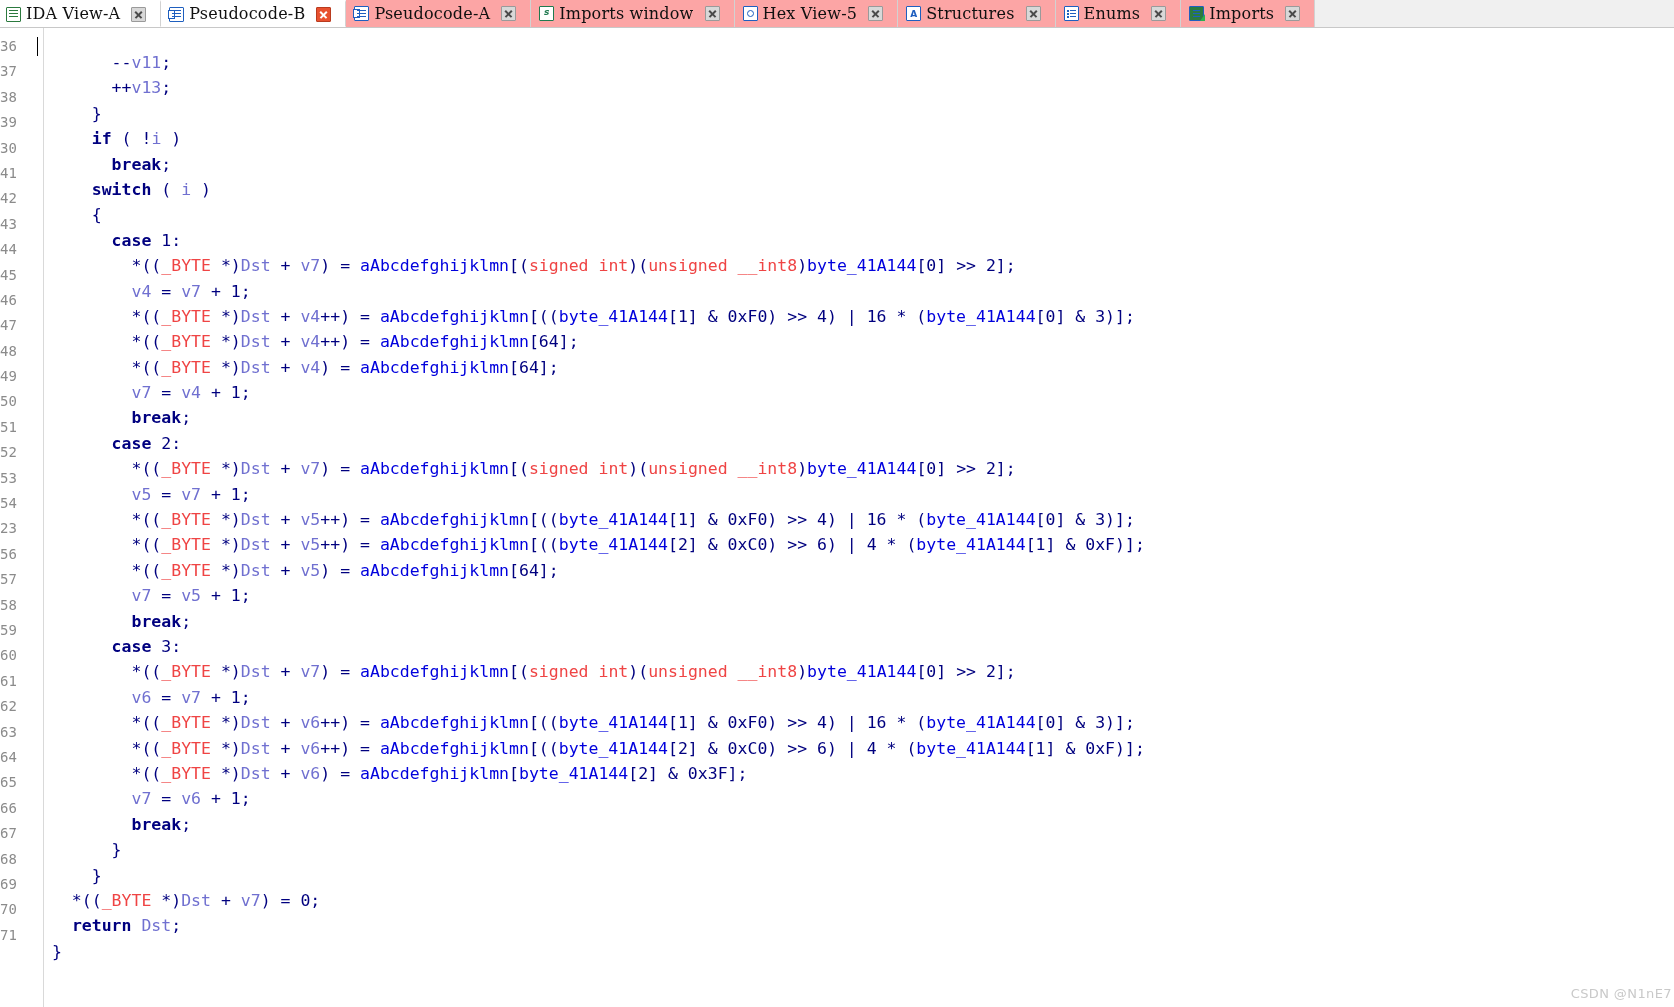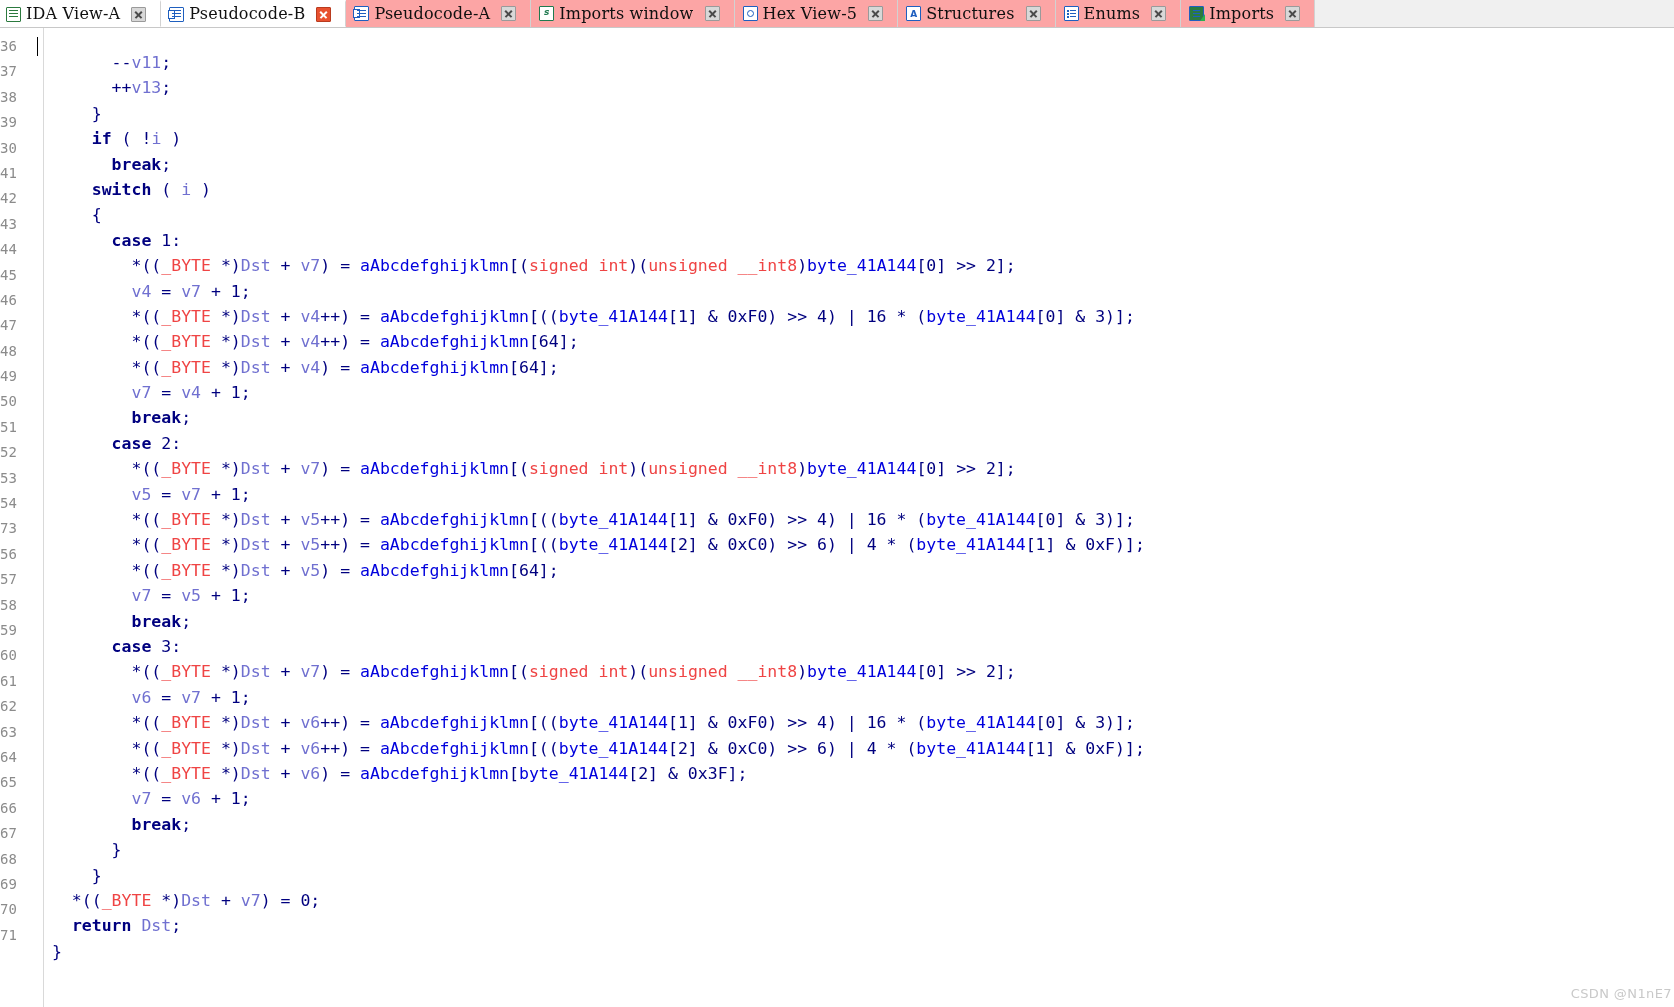--- a/index.html
+++ b/index.html
@@ -338,21 +338,21 @@
       <div class="ln">45</div>
       <div class="ln">46</div>
       <div class="ln">47</div>
       <div class="ln">48</div>
       <div class="ln">49</div>
       <div class="ln">50</div>
       <div class="ln">51</div>
       <div class="ln">52</div>
       <div class="ln">53</div>
       <div class="ln">54</div>
-      <div class="ln">73</div>
+      <div class="ln">23</div>
       <div class="ln">56</div>
       <div class="ln">57</div>
       <div class="ln">58</div>
       <div class="ln">59</div>
       <div class="ln">60</div>
       <div class="ln">61</div>
       <div class="ln">62</div>
       <div class="ln">63</div>
       <div class="ln">64</div>
       <div class="ln">65</div>

